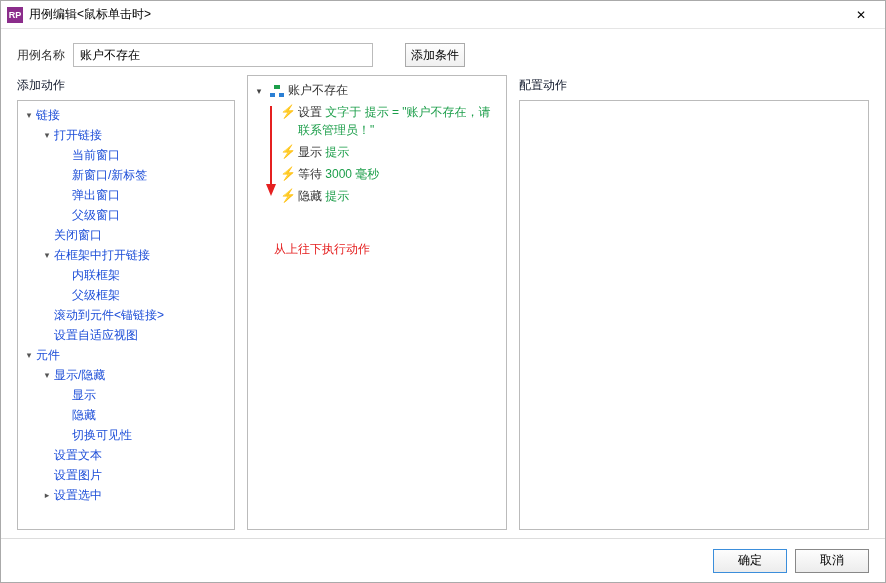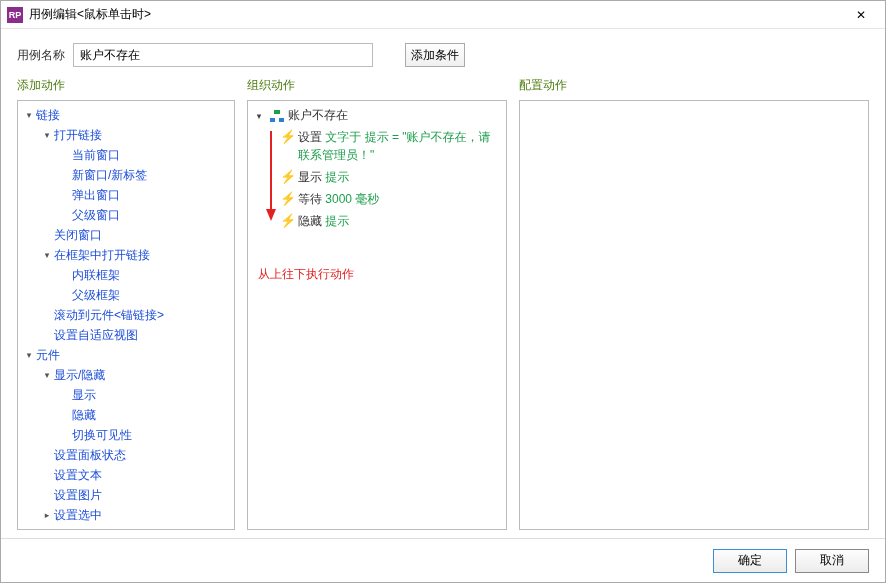--- a/index.html
+++ b/index.html
@@ -13,21 +13,21 @@
   .name-row { display: flex; align-items: center; padding: 14px 16px 8px 16px; gap: 8px; }
   .name-row .lbl { color: #333; }
   .name-row input { width: 300px; height: 24px; border: 1px solid #bbb; padding: 0 6px; }
   .name-row .add-cond { margin-left: 24px; height: 24px; width: 60px; border: 1px solid #aaa; background: linear-gradient(#fdfdfd,#f0f0f0); cursor: pointer; }
 
   .columns { flex: 1; display: flex; padding: 0 16px 8px 16px; gap: 12px; min-height: 0; }
   .col { display: flex; flex-direction: column; min-height: 0; }
   .col-left { width: 218px; }
   .col-mid { width: 260px; }
   .col-right { flex: 1; }
-  .col-header { color: #4d7c0f; padding: 2px 0 6px 0; }
+  .col-header { color: #0f172a; padding: 2px 0 6px 0; }
   .panel { flex: 1; border: 1px solid #bbb; background: #fff; overflow-y: auto; overflow-x: hidden; position: relative; }
   .panel::-webkit-scrollbar { width: 16px; }
   .panel::-webkit-scrollbar-track { background: #f0f0f0; border-left: 1px solid #ddd; }
   .panel::-webkit-scrollbar-thumb { background: #c8c8c8; border: 2px solid #f0f0f0; }
 
   
   .tree { padding: 4px 0; }
   .tree-item { display: flex; align-items: center; height: 20px; padding-right: 4px; cursor: default; white-space: nowrap; }
   .arrow { display: inline-block; width: 10px; text-align: center; color: #555; font-size: 9px; margin-right: 2px; }
   .arrow.none { visibility: hidden; }
@@ -40,21 +40,21 @@
   .flow-icon { width: 14px; height: 12px; position: relative; }
   .flow-icon::before { content: ""; position: absolute; top: 0; left: 4px; width: 6px; height: 4px; background: #1c9e4a; }
   .flow-icon::after { content: ""; position: absolute; bottom: 0; left: 0; width: 5px; height: 4px; background: #2b7fd4; box-shadow: 9px 0 0 #2b7fd4; }
   .case-name { color: #333; }
   .action-row { display: flex; align-items: flex-start; gap: 6px; padding: 2px 0 2px 26px; line-height: 18px; }
   .bolt { width: 12px; color: #888; font-size: 13px; flex-shrink: 0; }
   .action-text { color: #333; flex: 1; }
   .gtxt { color: #1c9e4a; }
 
   .red-arrow { position: absolute; left: 18px; top: 30px; width: 10px; height: 90px; pointer-events: none; }
-  .red-note { color: #e52020; margin-top: 34px; margin-left: 4px; }
+  .red-note { color: #e52020; margin-top: 34px; margin-left: 20px; }
 
   .footer { height: 44px; border-top: 1px solid #ddd; display: flex; align-items: center; justify-content: flex-end; padding: 0 16px; gap: 8px; }
   .footer button { width: 74px; height: 24px; border: 1px solid #888; background: linear-gradient(#fdfdfd,#ececec); cursor: pointer; }
   .footer button.primary { border-color: #3b8edb; }
 </style>
 </head>
 <body>
 
 <div class="window">
 
@@ -141,40 +141,35 @@
             <div class="tree-item" style="padding-left: 42px;">
               <span class="arrow none">▸</span>
               <span class="tree-label">隐藏</span>
             </div>
             <div class="tree-item" style="padding-left: 42px;">
               <span class="arrow none">▸</span>
               <span class="tree-label">切换可见性</span>
             </div>
             <div class="tree-item" style="padding-left: 24px;">
               <span class="arrow none">▸</span>
-              <span class="tree-label">设置面板状态</span>
-            </div>
-            <div class="tree-item" style="padding-left: 24px;">
-              <span class="arrow none">▸</span>
               <span class="tree-label">设置文本</span>
             </div>
             <div class="tree-item" style="padding-left: 24px;">
               <span class="arrow none">▸</span>
               <span class="tree-label">设置图片</span>
             </div>
             <div class="tree-item" style="padding-left: 24px;">
               <span class="arrow">▸</span>
               <span class="tree-label">设置选中</span>
             </div>
           </div>
       </div>
     </div>
 
     <div class="col col-mid">
-      <div class="col-header">组织动作</div>
       <div class="panel">
         <div class="org">
 
           <div class="case-row">
             <span class="arrow">▾</span>
             <span class="flow-icon"></span>
             <span class="case-name">账户不存在</span>
           </div>
 
           <svg class="red-arrow" viewBox="0 0 10 90">

